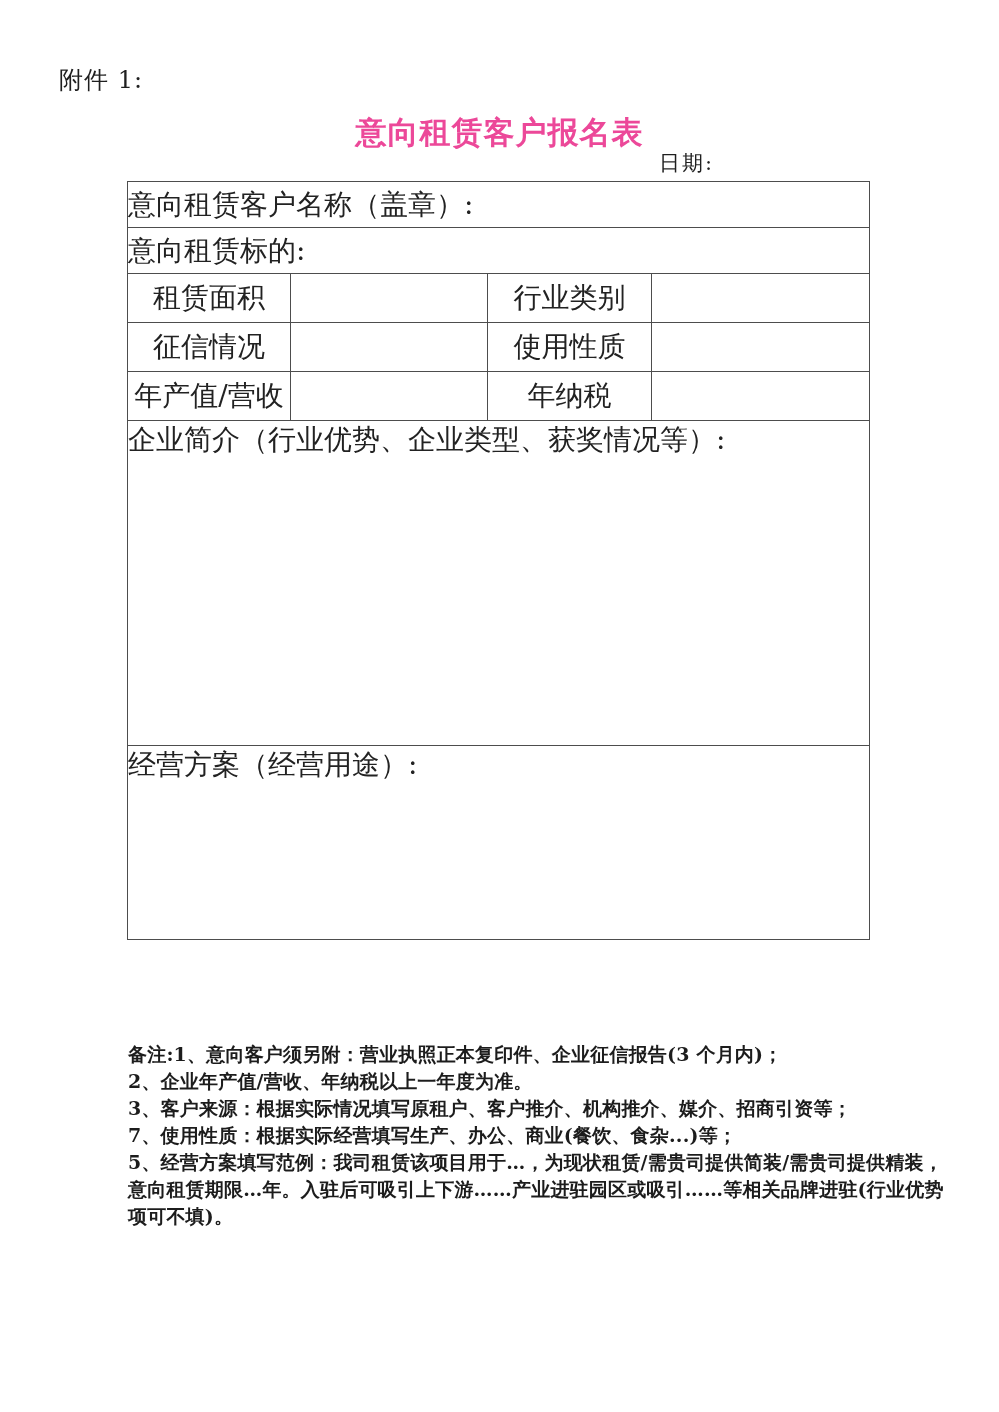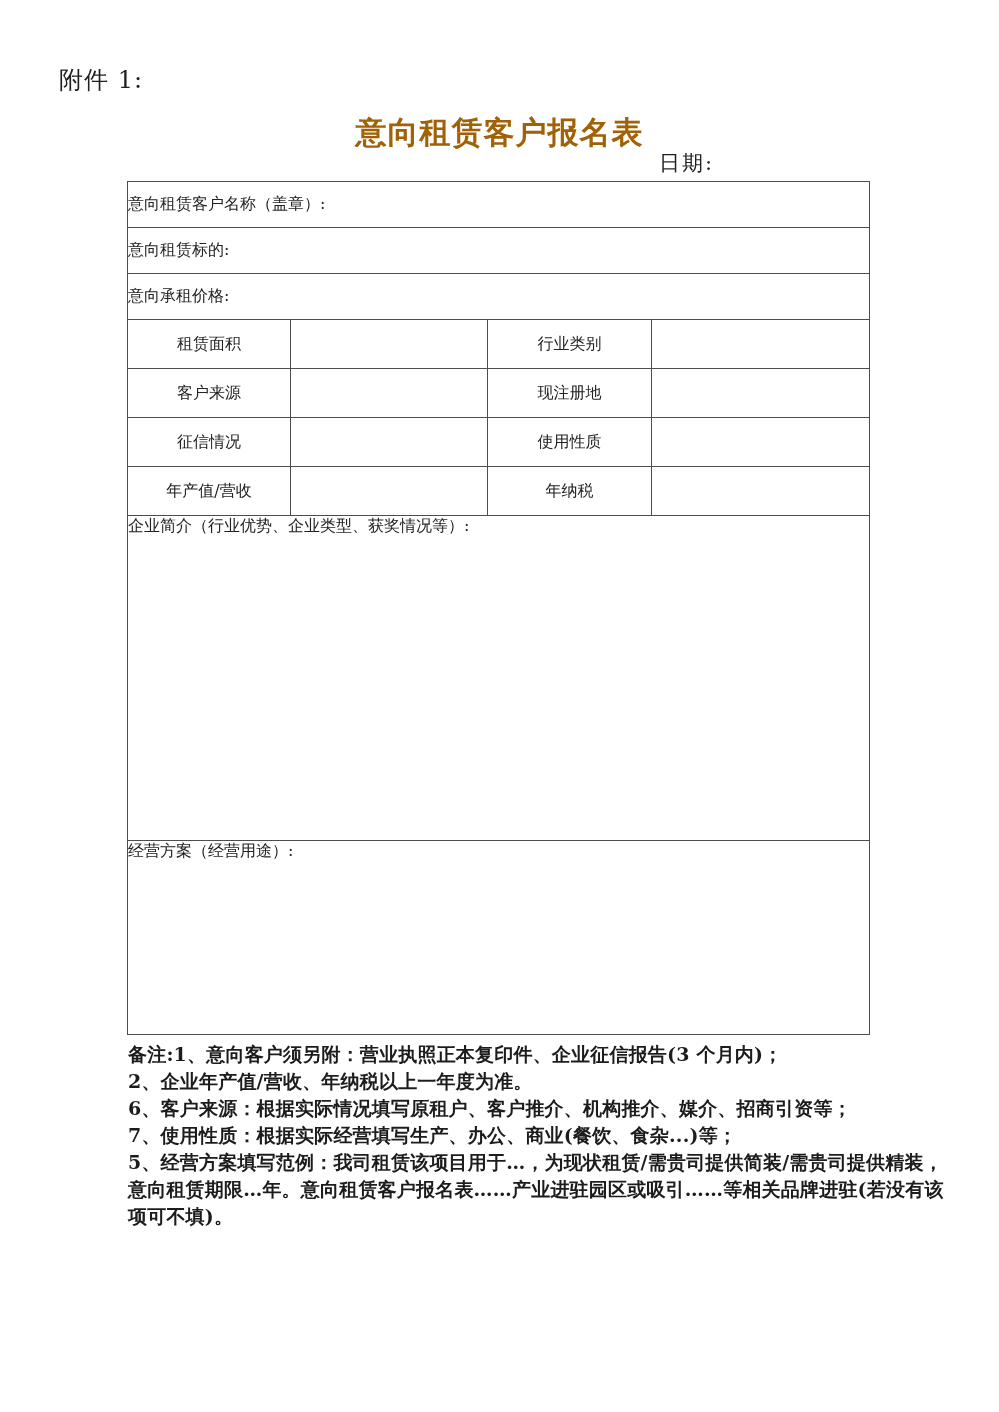--- a/index.html
+++ b/index.html
@@ -27,40 +27,40 @@
     position: absolute;
     left: 0;
     right: 0;
     top: 112px;
     margin: 0;
     text-align: center;
     font-size: 31px;
     font-weight: 700;
     letter-spacing: 1px;
     font-family: "DejaVu Sans", "Liberation Sans", sans-serif;
-    color: #a16207;
+    color: #ec4899;
   }
   .date-line {
     position: absolute;
     left: 659px;
     top: 149px;
     font-size: 21px;
     letter-spacing: 2px;
   }
   table.form-table {
     position: absolute;
     left: 127px;
     top: 181px;
     width: 742px;
     border-collapse: collapse;
     table-layout: fixed;
   }
   table.form-table td {
     border: 1px solid #4d4d4d;
-    font-size: 16px;
+    font-size: 28px;
     color: #222222;
     padding: 0;
     box-sizing: border-box;
   }
   td.label-left {
     padding-left: 11px;
     text-align: left;
     vertical-align: middle;
   }
   td.label-center {
@@ -121,37 +121,25 @@
           <span>意向租赁客户名称（盖章）:</span>
           <span></span>
         </td>
       </tr>
       <tr class="full-row">
         <td colspan="4" class="label-left">
           <span>意向租赁标的:</span>
           <span></span>
         </td>
       </tr>
-      <tr class="full-row">
-        <td colspan="4" class="label-left">
-          <span>意向承租价格:</span>
-          <span></span>
-        </td>
-      </tr>
 
       <tr class="pair-row">
         <td class="label-center">租赁面积</td>
         <td class="fill-cell"></td>
         <td class="label-center">行业类别</td>
-        <td class="fill-cell"></td>
-      </tr>
-      <tr class="pair-row">
-        <td class="label-center">客户来源</td>
-        <td class="fill-cell"></td>
-        <td class="label-center">现注册地</td>
         <td class="fill-cell"></td>
       </tr>
       <tr class="pair-row">
         <td class="label-center">征信情况</td>
         <td class="fill-cell"></td>
         <td class="label-center">使用性质</td>
         <td class="fill-cell"></td>
       </tr>
       <tr class="pair-row">
         <td class="label-center">年产值/营收</td>
@@ -171,20 +159,20 @@
           <span>经营方案（经营用途）:</span>
           <div class="section-fill"></div>
         </td>
       </tr>
     </tbody>
   </table>
 
   <div class="notes">
     <div class="note-line">备注:1、意向客户须另附：营业执照正本复印件、企业征信报告(3 个月内)；</div>
     <div class="note-line">2、企业年产值/营收、年纳税以上一年度为准。</div>
-    <div class="note-line">6、客户来源：根据实际情况填写原租户、客户推介、机构推介、媒介、招商引资等；</div>
+    <div class="note-line">3、客户来源：根据实际情况填写原租户、客户推介、机构推介、媒介、招商引资等；</div>
     <div class="note-line">7、使用性质：根据实际经营填写生产、办公、商业(餐饮、食杂...)等；</div>
     <div class="note-line">5、经营方案填写范例：我司租赁该项目用于…，为现状租赁/需贵司提供简装/需贵司提供精装，</div>
-    <div class="note-line">意向租赁期限…年。意向租赁客户报名表……产业进驻园区或吸引……等相关品牌进驻(若没有该</div>
+    <div class="note-line">意向租赁期限…年。入驻后可吸引上下游……产业进驻园区或吸引……等相关品牌进驻(行业优势</div>
     <div class="note-line">项可不填)。</div>
   </div>
 
 </div>
 
 </body></html>

